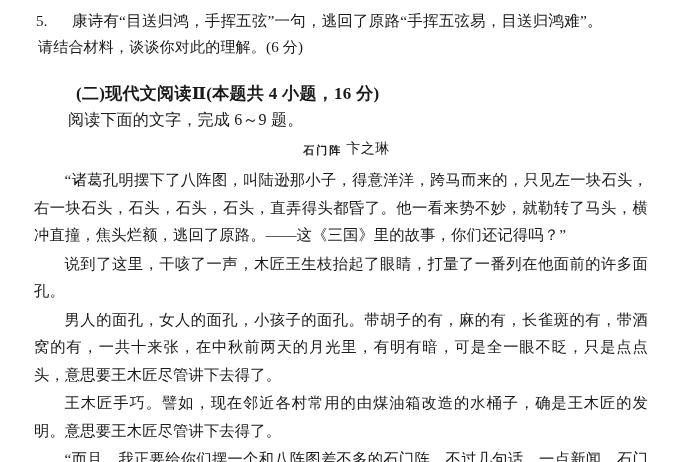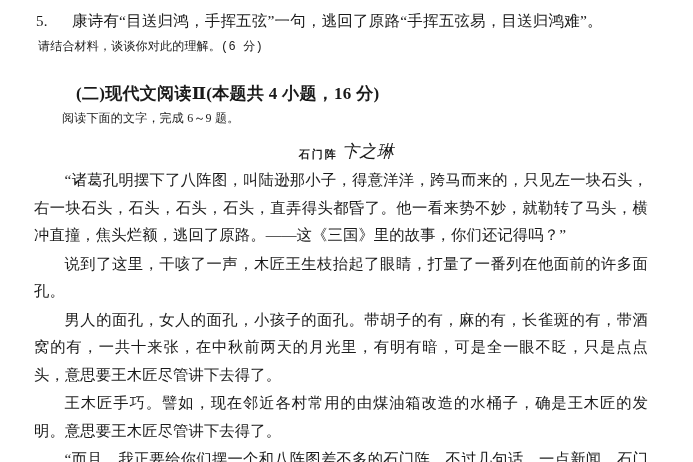--- a/index.html
+++ b/index.html
@@ -40,59 +40,57 @@
     flex: none;
     font-family: "Liberation Serif", serif;
     font-size: 15px;
     padding-left: 2px;
     box-sizing: border-box;
   }
   .q5-text {
     flex: 1;
   }
   .q5-line2 {
-    font-size: 12px;
+    font-size: 15px;
     line-height: 26px;
     padding-left: 4px;
     letter-spacing: 0.2px;
-    font-family: Liberation Mono, monospace;
   }
   .section-title {
     position: absolute;
     left: 76px;
     top: 82px;
     font-size: 17px;
     font-weight: bold;
     letter-spacing: 0.3px;
     font-family: "Liberation Serif", "DejaVu Serif", serif;
   }
   .section-sub {
     position: absolute;
-    left: 62px;
+    left: 68px;
     top: 110px;
-    font-size: 12px;
+    font-size: 16px;
     letter-spacing: 0.2px;
   }
   .article-title-row {
     position: absolute;
     left: 0;
     top: 140px;
     width: 693px;
     text-align: center;
   }
   .article-title {
     font-size: 11px;
     font-weight: bold;
     letter-spacing: 2px;
   }
   .article-author {
-    font-size: 17px;
+    font-size: 14px;
     letter-spacing: 0.5px;
     vertical-align: 1px;
-    font-style: italic;
   }
   .body-text {
     position: absolute;
     left: 34px;
     top: 166px;
     width: 630px;
   }
   .para {
     font-size: 15.3px;
     line-height: 27.5px;

